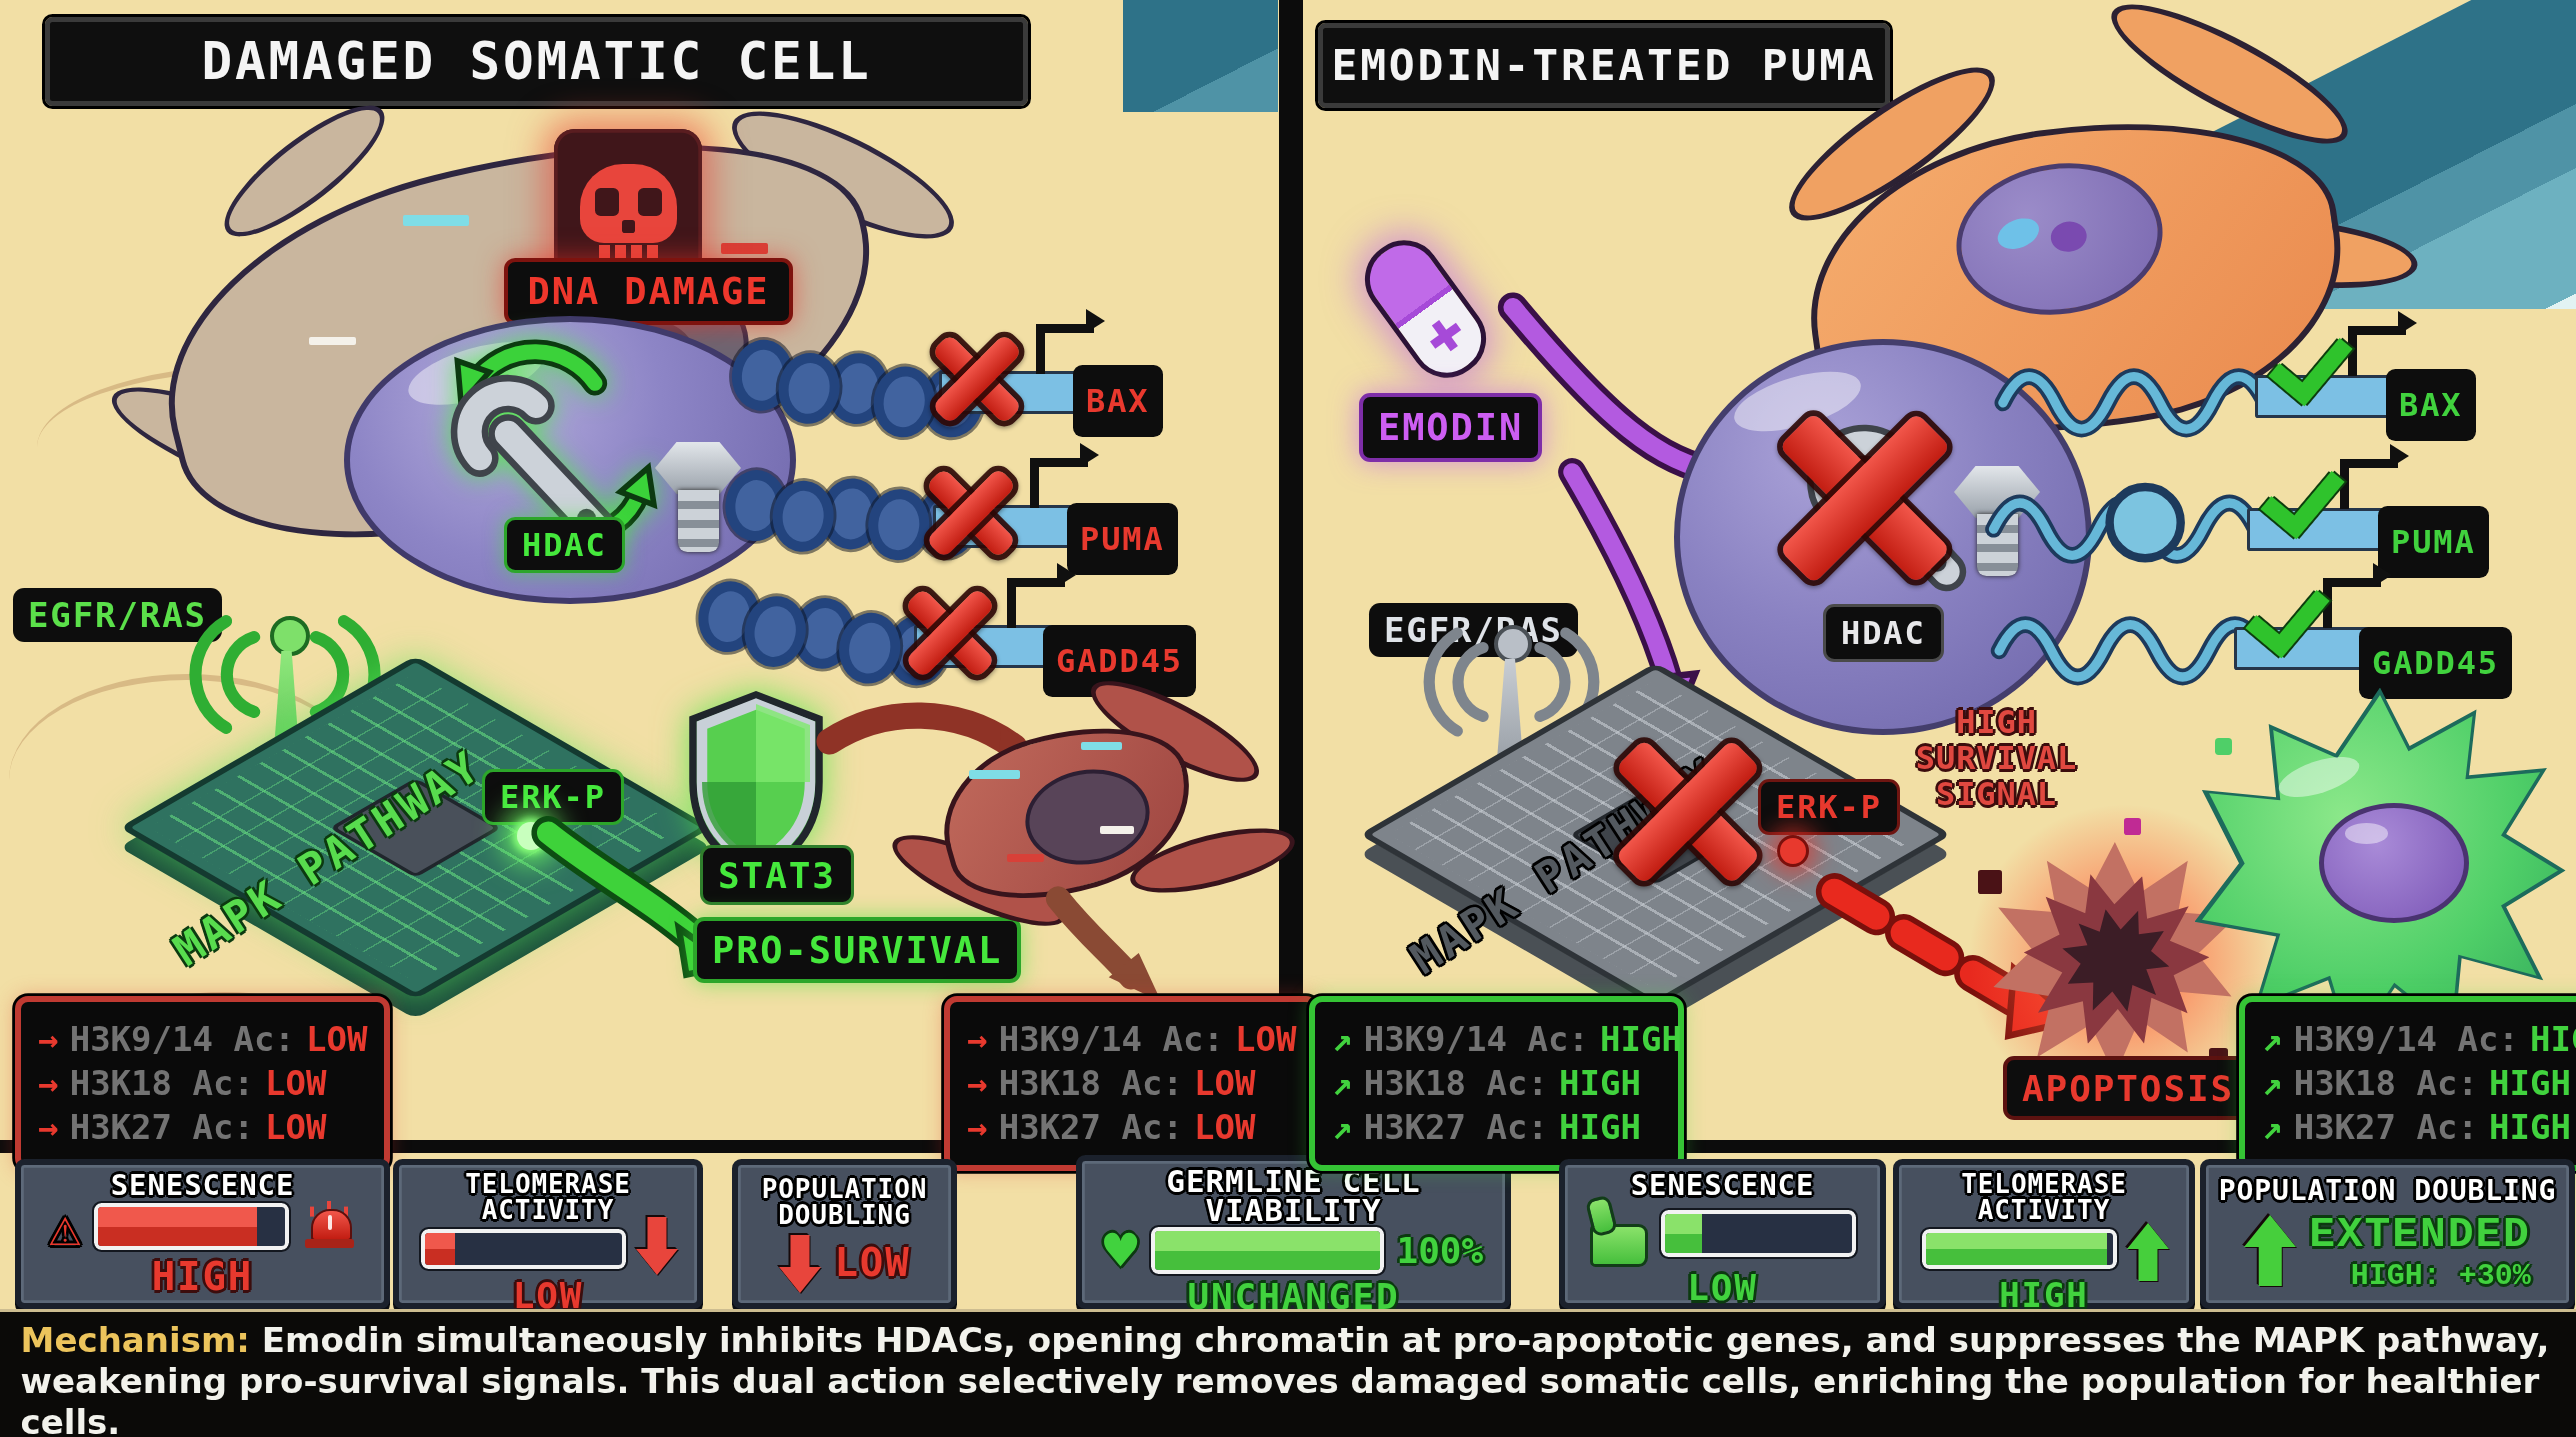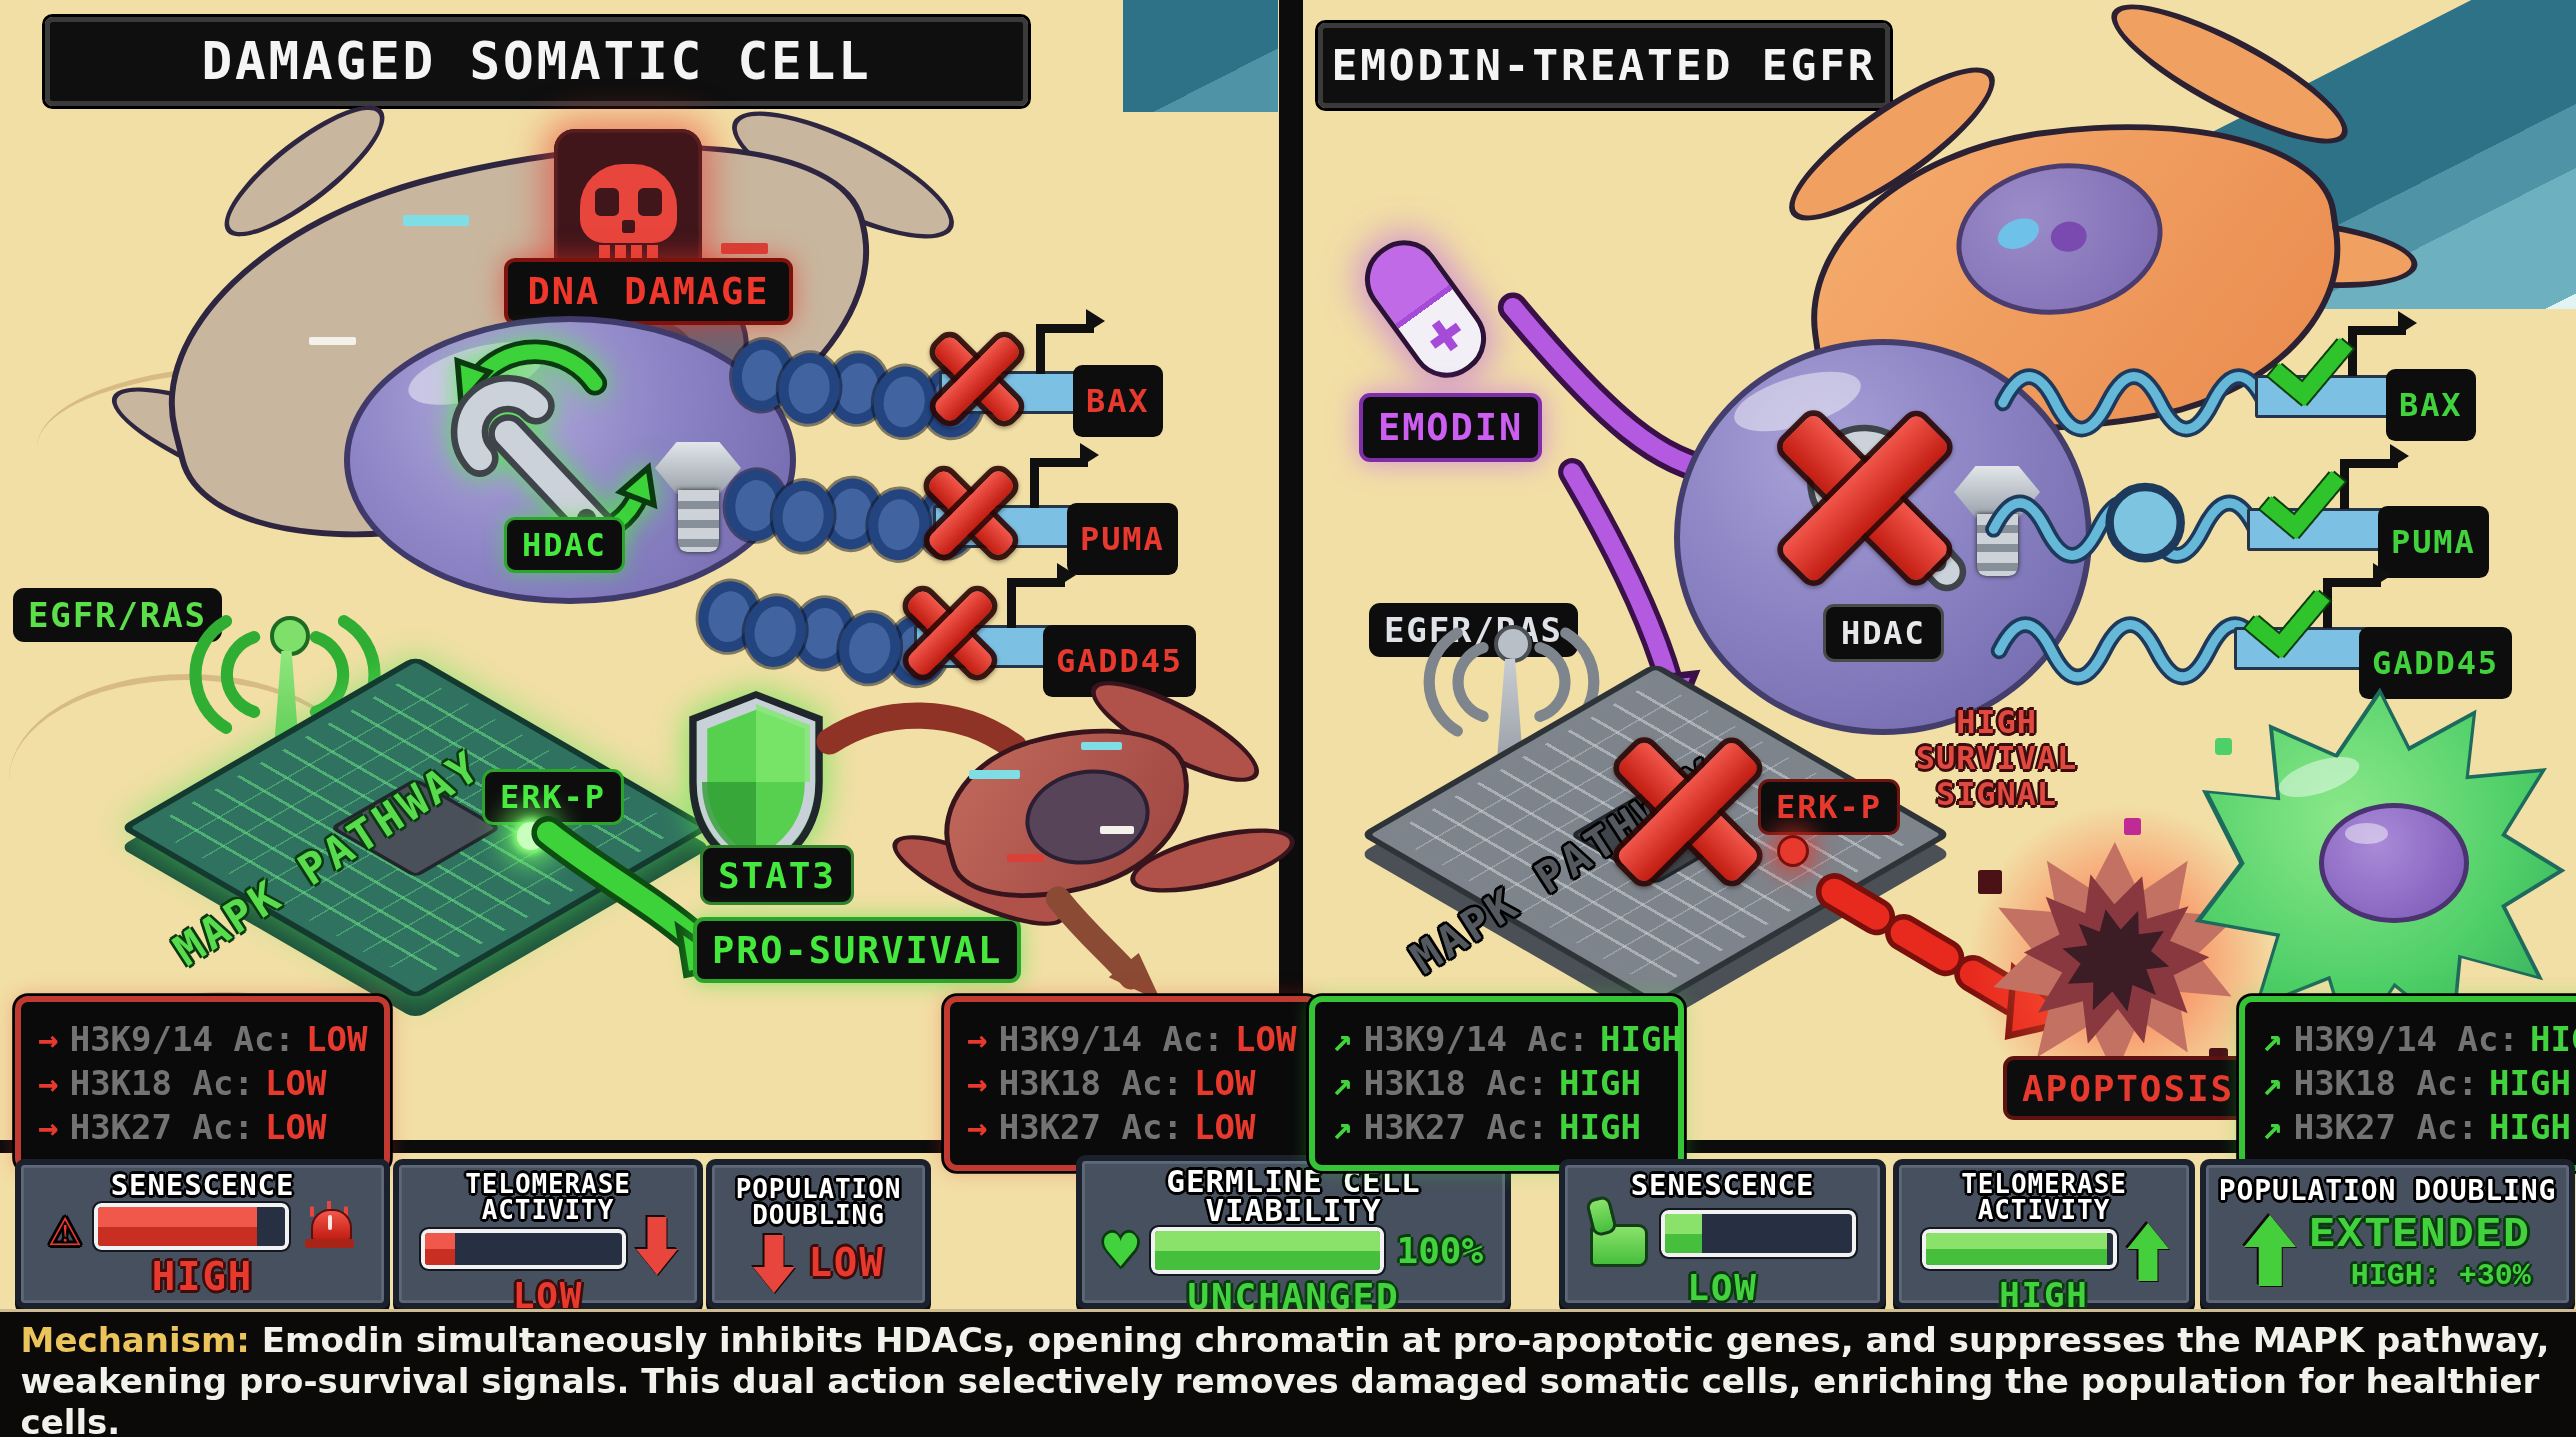--- a/index.html
+++ b/index.html
@@ -359,21 +359,21 @@
       <div class="pbar" style="width:197px;height:32px;">
           <i class="fillR" style="width: 15%;"></i>
         </div>
       <div class="barr down" style="--c:#e8453c;width:36px;height:52px;">
           <span class="head"></span>
           <span class="shaft"></span>
         </div>
     </div>
     <div class="spval red oR" style="font-size:36px;">LOW</div>
   </div>
-  <div class="abs spanel" style="left:706px;top:1159px;width:198px;height:127px;">
+  <div class="abs spanel" style="left:732px;top:1159px;width:198px;height:127px;">
     <div class="sptitle o" style="font-size:26px;line-height:26px;"><span>POPULATION</span><br><span>DOUBLING</span></div>
     <div class="sprow">
       <div class="barr down" style="--c:#e8453c;">
           <span class="head"></span>
           <span class="shaft"></span>
         </div>
       <div class="spval red oR">LOW</div>
     </div>
   </div>
 
@@ -383,21 +383,21 @@
       <span class="grn oG" style="font-size:56px;line-height:51px;">♥</span>
       <div class="pbar" style="width:225px;">
           <i class="fillG" style="width: 100%;"></i>
         </div>
       <span class="grn oG" style="font-size:36px;">100%</span>
     </div>
     <div class="spval grn oG" style="font-size:36px;">UNCHANGED</div>
   </div>
 
   <div class="abs banner" style="left:1318px;top:22.5px;width:562px;height:75px;font-size:43px;">
-      <span>EMODIN-TREATED EGFR</span>
+      <span>EMODIN-TREATED PUMA</span>
     </div>
 
   <div class="abs pill" style="left:1387px;top:234px;width:67px;height:140px;transform:rotate(-36deg);"></div>
   <div class="abs sticker" style="left:1359px;top:393px;height:54px;font-size:37px;color:#cd5ef2;border:4.7px solid #7e2ea8;box-shadow:0 0 28px rgba(190,90,240,.6);">
       <span>EMODIN</span>
     </div>
 
   <div class="abs" style="left:1741px;top:52px;width:730px;height:449px;">
     <div class="lobe" style="left:28px;top:56px;width:234px;height:60px;background:#f0a162;border:6.6px solid #2c2133;transform:rotate(-35deg);"></div>
     <div class="lobe" style="left:356px;top:-13px;width:253px;height:58px;background:#f0a162;border:6.6px solid #2c2133;transform:rotate(28deg);"></div>

